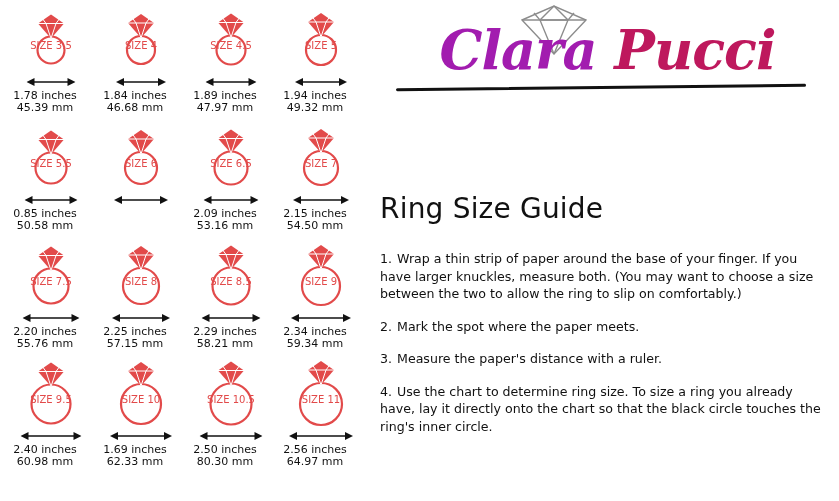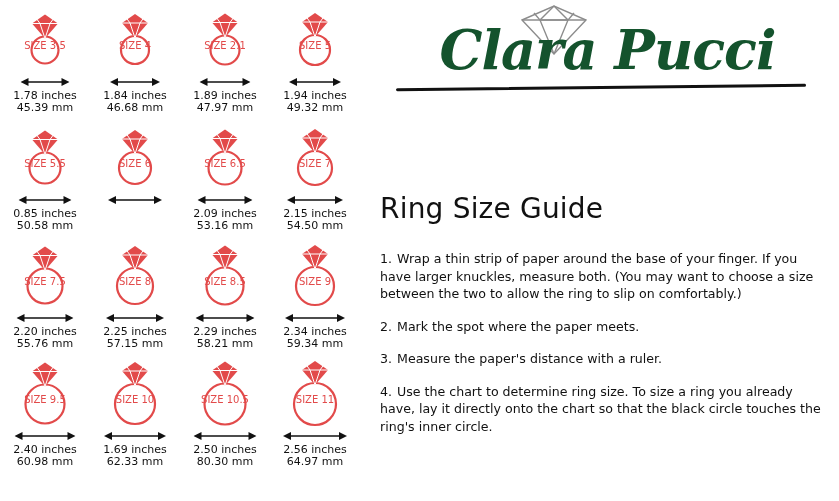--- a/index.html
+++ b/index.html
@@ -36,20 +36,21 @@
   }
   .cell {
     position: relative;
     width: 90px;
     height: 118px;
   }
   .ring-wrap {
     position: relative;
     width: 90px;
     height: 78px;
+    padding-left: 12px;
   }
   .ring-svg {
     position: absolute;
     left: 50%;
     top: 2px;
     transform: translateX(-50%);
   }
   .size-label {
     position: absolute;
     left: 50%;
@@ -105,22 +106,22 @@
     top: 18px;
     width: 471px;
     text-align: center;
     font-family: "DejaVu Serif", serif;
     font-size: 54px;
     font-style: italic;
     font-weight: bold;
     letter-spacing: -1px;
     white-space: nowrap;
   }
-  .logo-text .clara { color: #14532d; }
-  .logo-text .pucci { color: #14532d; }
+  .logo-text .clara { color: #a21caf; }
+  .logo-text .pucci { color: #be185d; }
   .logo-underline {
     position: absolute;
     left: 28px;
     top: 86px;
     width: 410px;
     height: 3px;
     background: #111111;
     border-radius: 2px;
     transform: rotate(-0.6deg);
   }
@@ -199,21 +200,21 @@
       </div>
       <div class="cell">
         <div class="ring-wrap">
           <svg class="ring-svg" width="90" height="78" viewBox="0 0 90 78">
             <circle cx="45" cy="44" r="14.5" fill="none" stroke="#e24a4a" stroke-width="2.2"></circle>
             <path d="M32 16.5 L45 7.5 L58 16.5 L45 31.5 Z" fill="#e24a4a"></path>
             <path d="M32 16.5 L58 16.5" stroke="#ffffff" stroke-width="1"></path>
             <path d="M40 16.5 L45 31.5 L50 16.5" stroke="#ffffff" stroke-width="1" fill="none"></path>
             <path d="M40 16.5 L36 11 M50 16.5 L54 11" stroke="#ffffff" stroke-width="1"></path>
           </svg>
-          <div class="size-label">SIZE 2.1</div>
+          <div class="size-label">SIZE 4.5</div>
           <svg class="arrow" width="51" height="12" viewBox="0 0 51 12">
             <line x1="6" y1="6" x2="45" y2="6" stroke="#111" stroke-width="1.4"></line>
             <path d="M0 6 L8 2 L8 10 Z" fill="#111"></path>
             <path d="M51 6 L43 2 L43 10 Z" fill="#111"></path>
           </svg>
         </div>
         <div class="measures">
           <div>1.89 inches</div>
           <div>47.97 mm</div>
         </div>

